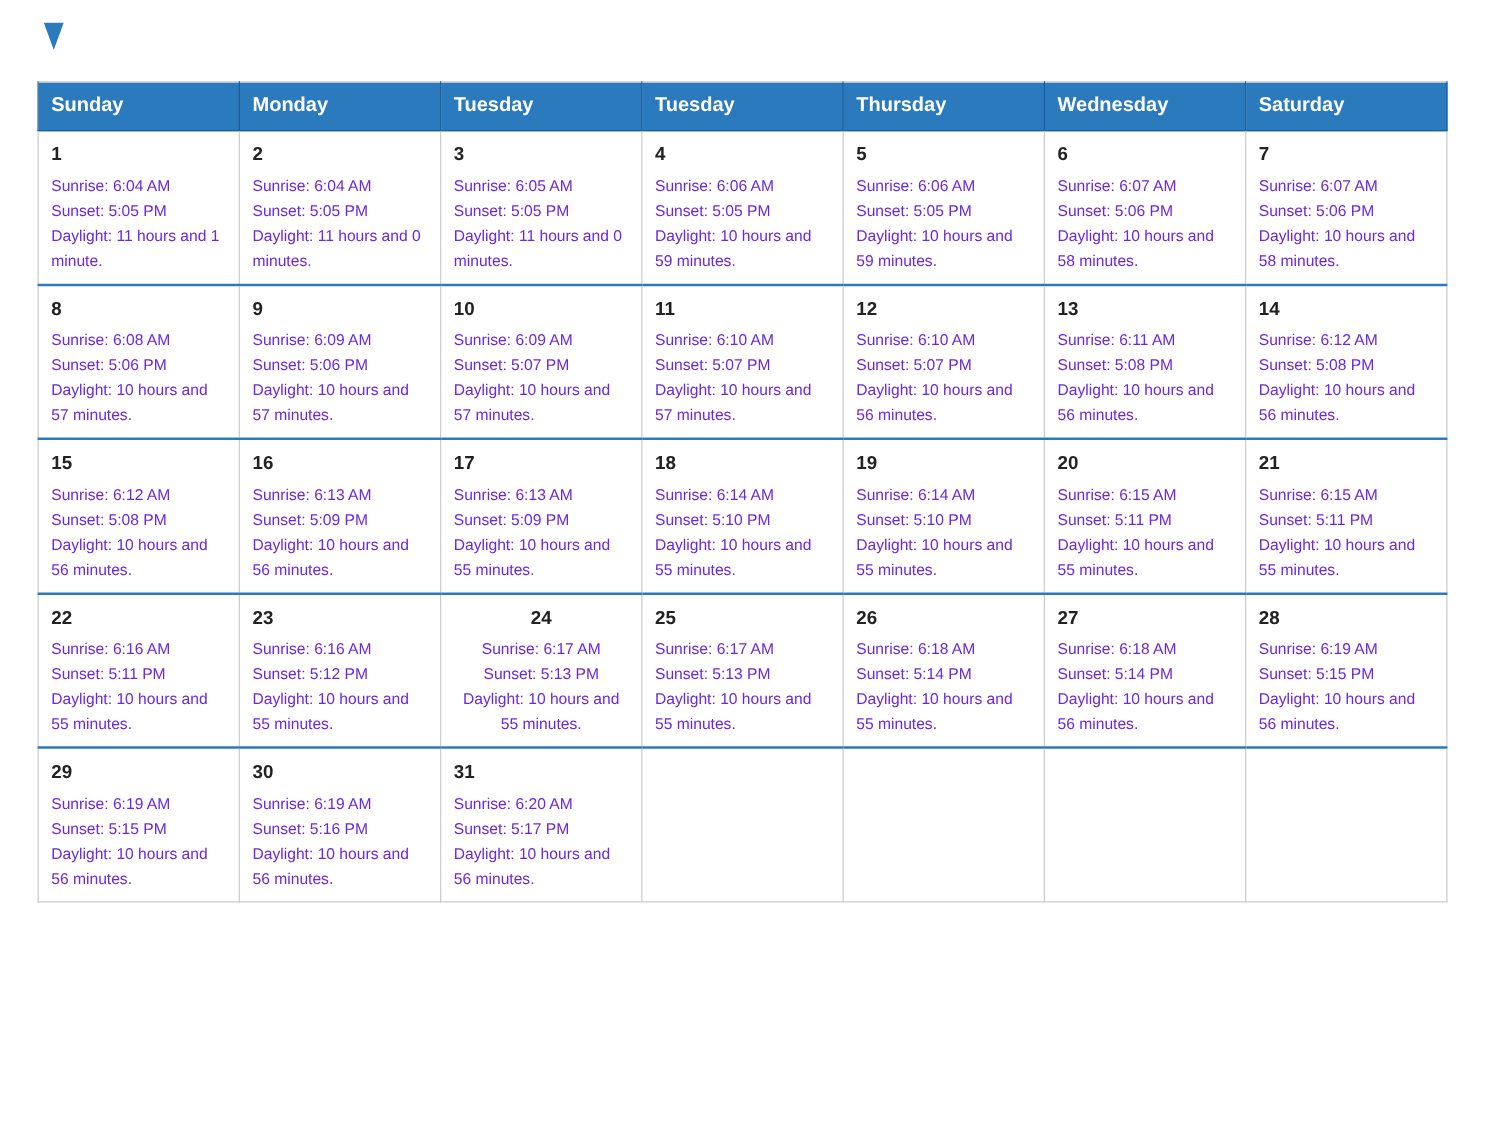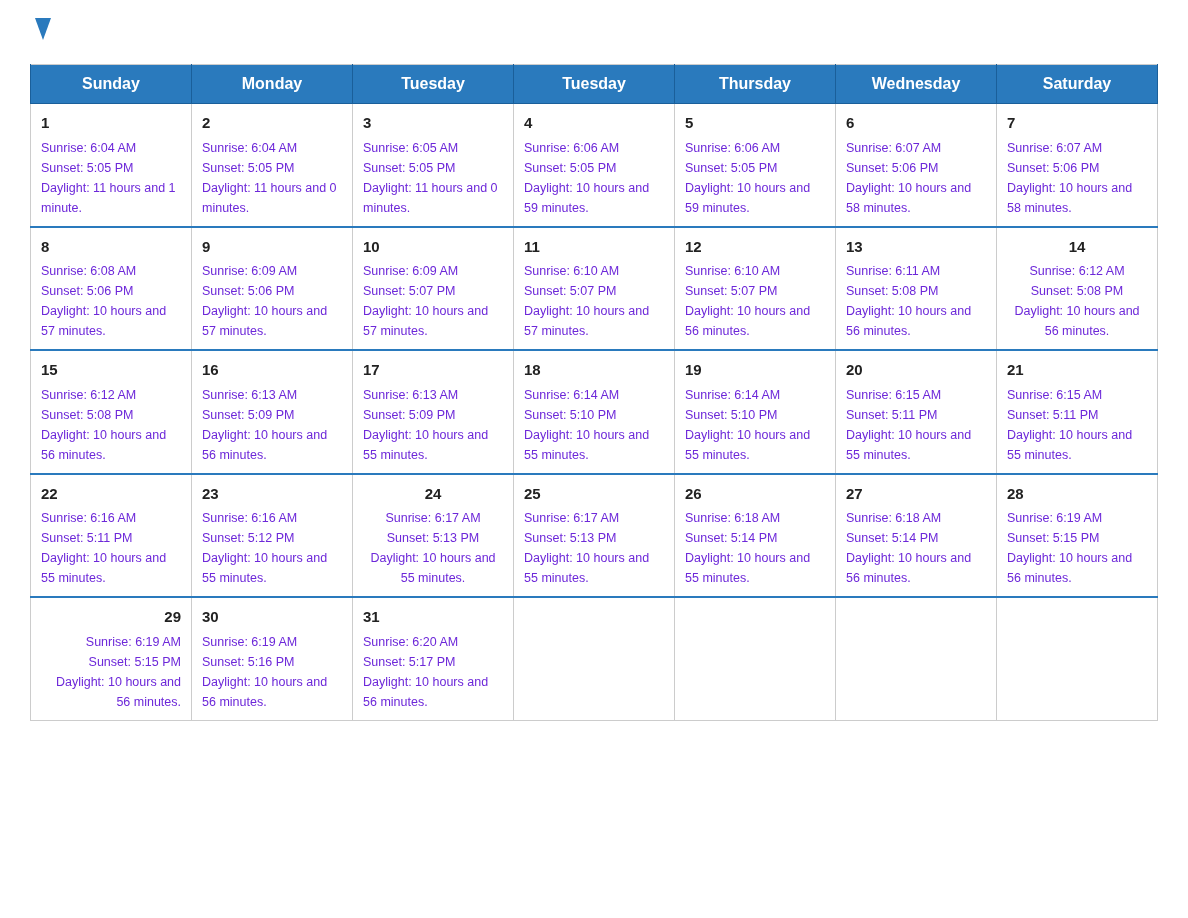--- a/index.html
+++ b/index.html
@@ -40,21 +40,21 @@
       width: 100%;
       border-collapse: collapse;
       border: 1px solid #ccc;
     }
     .calendar th {
       background-color: #2a7abd;
       color: #fff;
       font-size: 16px;
       font-weight: bold;
       padding: 10px 10px;
-      text-align: center;
+      text-align: left;
       border: 1px solid #1a5f9a;
     }
     .calendar td {
       vertical-align: top;
       padding: 8px 10px;
       border: 1px solid #ccc;
       width: 14.28%;
       font-size: 13px;
       line-height: 1.5;
       min-height: 90px;
@@ -180,21 +180,21 @@
 <div class="day-info">Sunrise: 6:10 AM<br>Sunset: 5:07 PM<br>Daylight: 10 hours and 57 minutes.</div>
         </td>
         <td style="border-top: 2px solid rgb(42, 122, 189); border-radius: 28px;">
           <div class="day-num">12</div>
 <div class="day-info">Sunrise: 6:10 AM<br>Sunset: 5:07 PM<br>Daylight: 10 hours and 56 minutes.</div>
         </td>
         <td style="border-top: 2px solid rgb(42, 122, 189);">
           <div class="day-num">13</div>
 <div class="day-info">Sunrise: 6:11 AM<br>Sunset: 5:08 PM<br>Daylight: 10 hours and 56 minutes.</div>
         </td>
-        <td style="border-top: 2px solid rgb(42, 122, 189); text-align: center;">
+        <td style="border-top: 2px solid rgb(42, 122, 189);">
           <div class="day-num">14</div>
 <div class="day-info">Sunrise: 6:12 AM<br>Sunset: 5:08 PM<br>Daylight: 10 hours and 56 minutes.</div>
         </td>
       </tr>
       <tr>
         <td style="border-top: 2px solid rgb(42, 122, 189);">
           <div class="day-num">15</div>
 <div class="day-info">Sunrise: 6:12 AM<br>Sunset: 5:08 PM<br>Daylight: 10 hours and 56 minutes.</div>
         </td>
         <td style="border-top: 2px solid rgb(42, 122, 189);">
@@ -246,21 +246,21 @@
         <td style="border-top: 2px solid rgb(42, 122, 189);">
           <div class="day-num">27</div>
 <div class="day-info">Sunrise: 6:18 AM<br>Sunset: 5:14 PM<br>Daylight: 10 hours and 56 minutes.</div>
         </td>
         <td style="border-top: 2px solid rgb(42, 122, 189);">
           <div class="day-num">28</div>
 <div class="day-info">Sunrise: 6:19 AM<br>Sunset: 5:15 PM<br>Daylight: 10 hours and 56 minutes.</div>
         </td>
       </tr>
       <tr>
-        <td style="border-top: 2px solid rgb(42, 122, 189); text-align: right;">
+        <td style="border-top: 2px solid rgb(42, 122, 189);">
           <div class="day-num">29</div>
 <div class="day-info">Sunrise: 6:19 AM<br>Sunset: 5:15 PM<br>Daylight: 10 hours and 56 minutes.</div>
         </td>
         <td style="border-top: 2px solid rgb(42, 122, 189);">
           <div class="day-num">30</div>
 <div class="day-info">Sunrise: 6:19 AM<br>Sunset: 5:16 PM<br>Daylight: 10 hours and 56 minutes.</div>
         </td>
         <td style="border-top: 2px solid rgb(42, 122, 189);">
           <div class="day-num">31</div>
 <div class="day-info">Sunrise: 6:20 AM<br>Sunset: 5:17 PM<br>Daylight: 10 hours and 56 minutes.</div>

